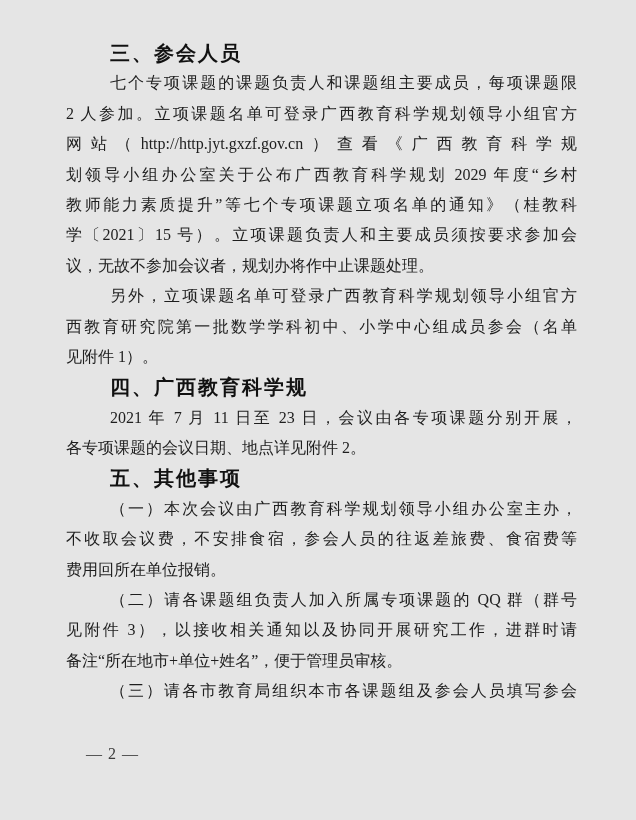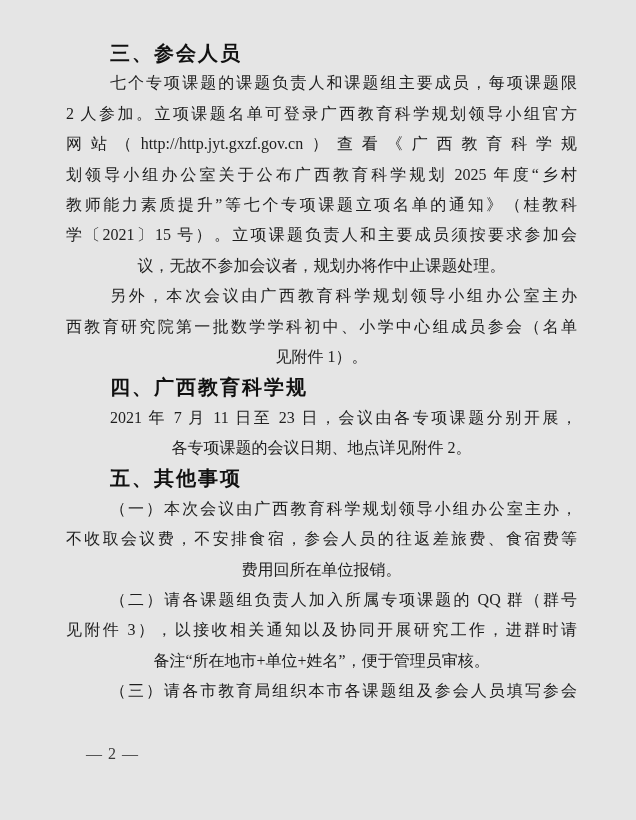--- a/index.html
+++ b/index.html
@@ -40,46 +40,46 @@
   .l-first {
     text-align: justify;
     text-align-last: justify;
     text-indent: 44px;
   }
   .l-mid {
     text-align: justify;
     text-align-last: justify;
   }
   .l-last {
-    text-align: center;
+    text-align: left;
   }
   .footer {
     position: absolute;
     left: 86px;
     top: 745px;
     font-family: "Liberation Serif", serif;
     font-size: 16px;
     color: #3c3c3c;
     letter-spacing: 1px;
   }
 </style>
 </head>
 <body>
 
 <div class="page">
   <div class="text-block" id="text-block">
       <div class="line l-heading">三、参会人员</div>
       <div class="line l-first">七个专项课题的课题负责人和课题组主要成员，每项课题限</div>
       <div class="line l-mid">2 人参加。立项课题名单可登录广西教育科学规划领导小组官方</div>
       <div class="line l-mid">网站（http://http.jyt.gxzf.gov.cn）查看《广西教育科学规</div>
-      <div class="line l-mid">划领导小组办公室关于公布广西教育科学规划 2025 年度“乡村</div>
+      <div class="line l-mid">划领导小组办公室关于公布广西教育科学规划 2029 年度“乡村</div>
       <div class="line l-mid">教师能力素质提升”等七个专项课题立项名单的通知》（桂教科</div>
       <div class="line l-mid">学〔2021〕15 号）。立项课题负责人和主要成员须按要求参加会</div>
       <div class="line l-last">议，无故不参加会议者，规划办将作中止课题处理。</div>
-      <div class="line l-first">另外，本次会议由广西教育科学规划领导小组办公室主办</div>
+      <div class="line l-first">另外，立项课题名单可登录广西教育科学规划领导小组官方</div>
       <div class="line l-mid">西教育研究院第一批数学学科初中、小学中心组成员参会（名单</div>
       <div class="line l-last">见附件 1）。</div>
       <div class="line l-heading">四、广西教育科学规</div>
       <div class="line l-first">2021 年 7 月 11 日至 23 日，会议由各专项课题分别开展，</div>
       <div class="line l-last">各专项课题的会议日期、地点详见附件 2。</div>
       <div class="line l-heading">五、其他事项</div>
       <div class="line l-first">（一）本次会议由广西教育科学规划领导小组办公室主办，</div>
       <div class="line l-mid">不收取会议费，不安排食宿，参会人员的往返差旅费、食宿费等</div>
       <div class="line l-last">费用回所在单位报销。</div>
       <div class="line l-first">（二）请各课题组负责人加入所属专项课题的 QQ 群（群号</div>

